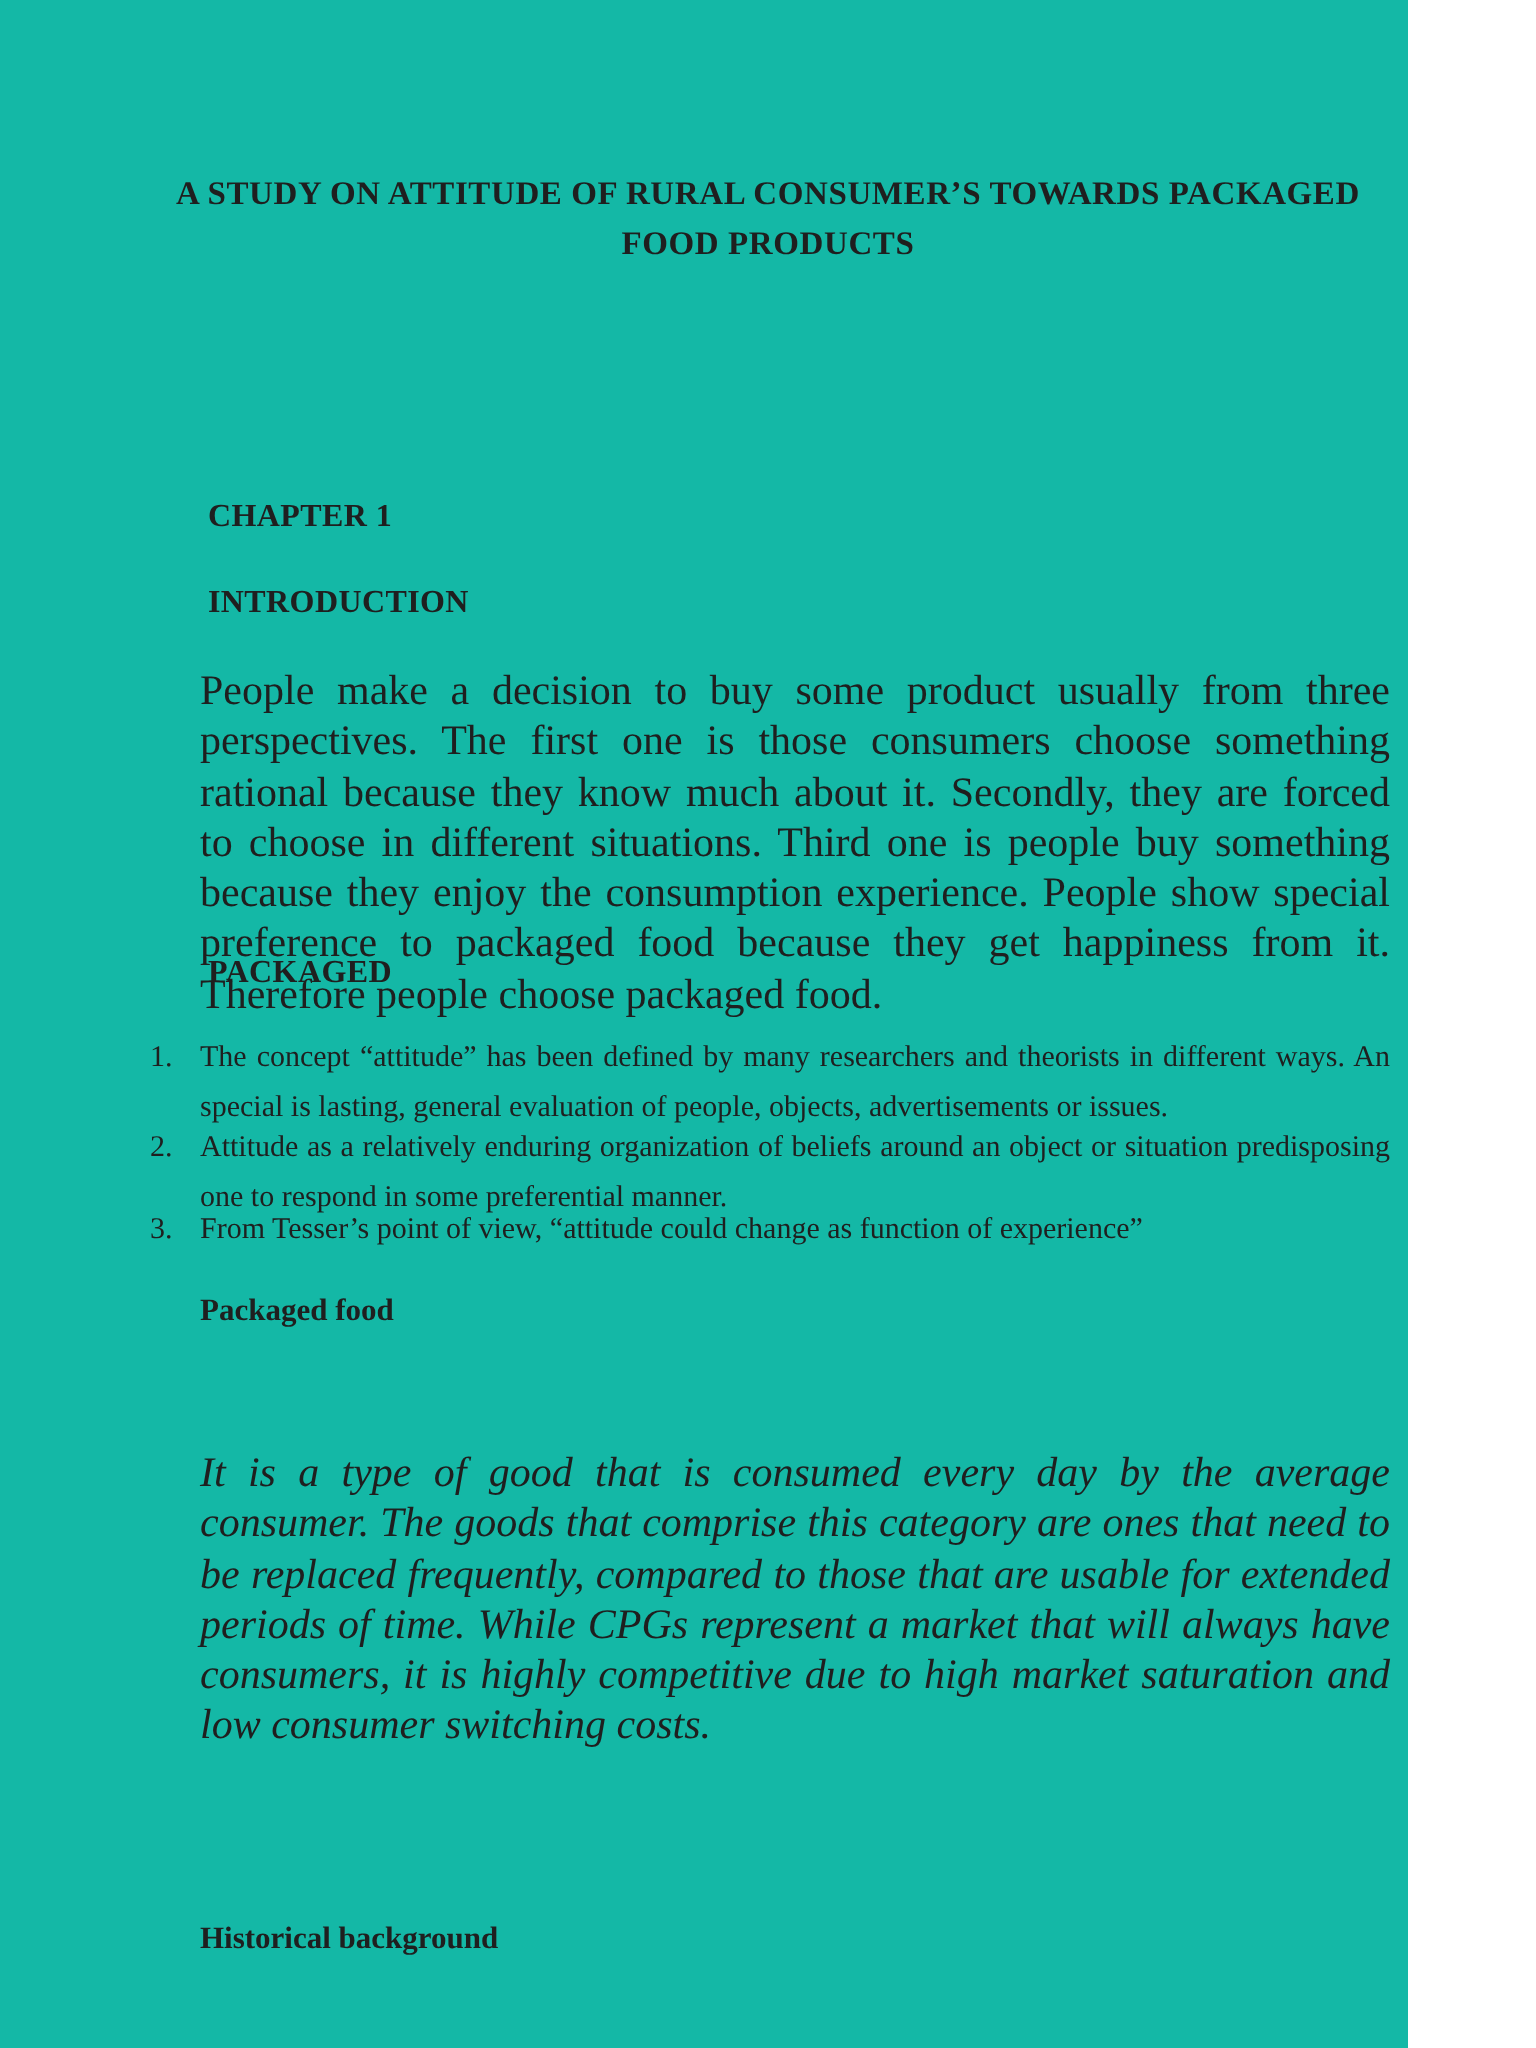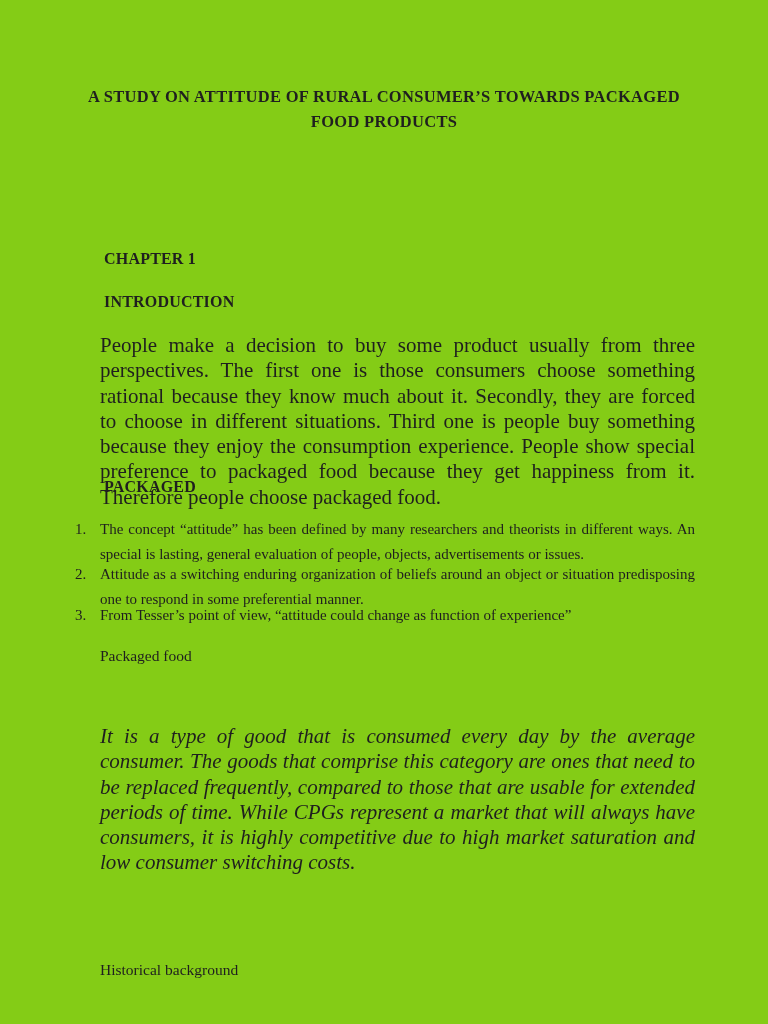--- a/index.html
+++ b/index.html
@@ -2,23 +2,23 @@
 <html><head>
 <meta charset="utf-8">
 <style>
   html, body {
     margin: 0;
     padding: 0;
     background: #ffffff;
   }
   .page {
     position: relative;
-    width: 768px;
+    width: 704px;
     height: 1024px;
-    background: #84cc16;
+    background: #14b8a6;
     font-family: "Liberation Serif", "DejaVu Serif", serif;
     color: #1f1f1f;
     overflow: hidden;
   }
   .doc-title {
     position: absolute;
     top: 84px;
     left: 64px;
     width: 640px;
     text-align: center;
@@ -30,21 +30,21 @@
   .section-heading {
     position: absolute;
     left: 104px;
     font-weight: bold;
     font-size: 16px;
     letter-spacing: 0.2px;
   }
   .sub-heading {
     position: absolute;
     left: 100px;
-    font-weight: normal;
+    font-weight: bold;
     font-size: 15.5px;
   }
   .body-para {
     position: absolute;
     left: 100px;
     width: 595px;
     font-size: 21px;
     line-height: 25.3px;
     text-align: justify;
   }
@@ -91,21 +91,21 @@
 
   <div class="section-heading attitude-heading">PACKAGED</div>
 
   <div class="list-item list-item-1">
     <span class="list-num">1.</span>
     <span class="list-text">The concept “attitude” has been defined by many researchers and theorists in different ways. An special is lasting, general evaluation of people, objects, advertisements or issues.</span>
   </div>
 
   <div class="list-item list-item-2">
     <span class="list-num">2.</span>
-    <span class="list-text">Attitude as a switching enduring organization of beliefs around an object or situation predisposing one to respond in some preferential manner.</span>
+    <span class="list-text">Attitude as a relatively enduring organization of beliefs around an object or situation predisposing one to respond in some preferential manner.</span>
   </div>
 
   <div class="list-item list-item-3">
     <span class="list-num">3.</span>
     <span class="list-text">From Tesser’s point of view, “attitude could change as function of experience”</span>
   </div>
 
   <div class="sub-heading packaged-heading">Packaged food</div>
 
 

